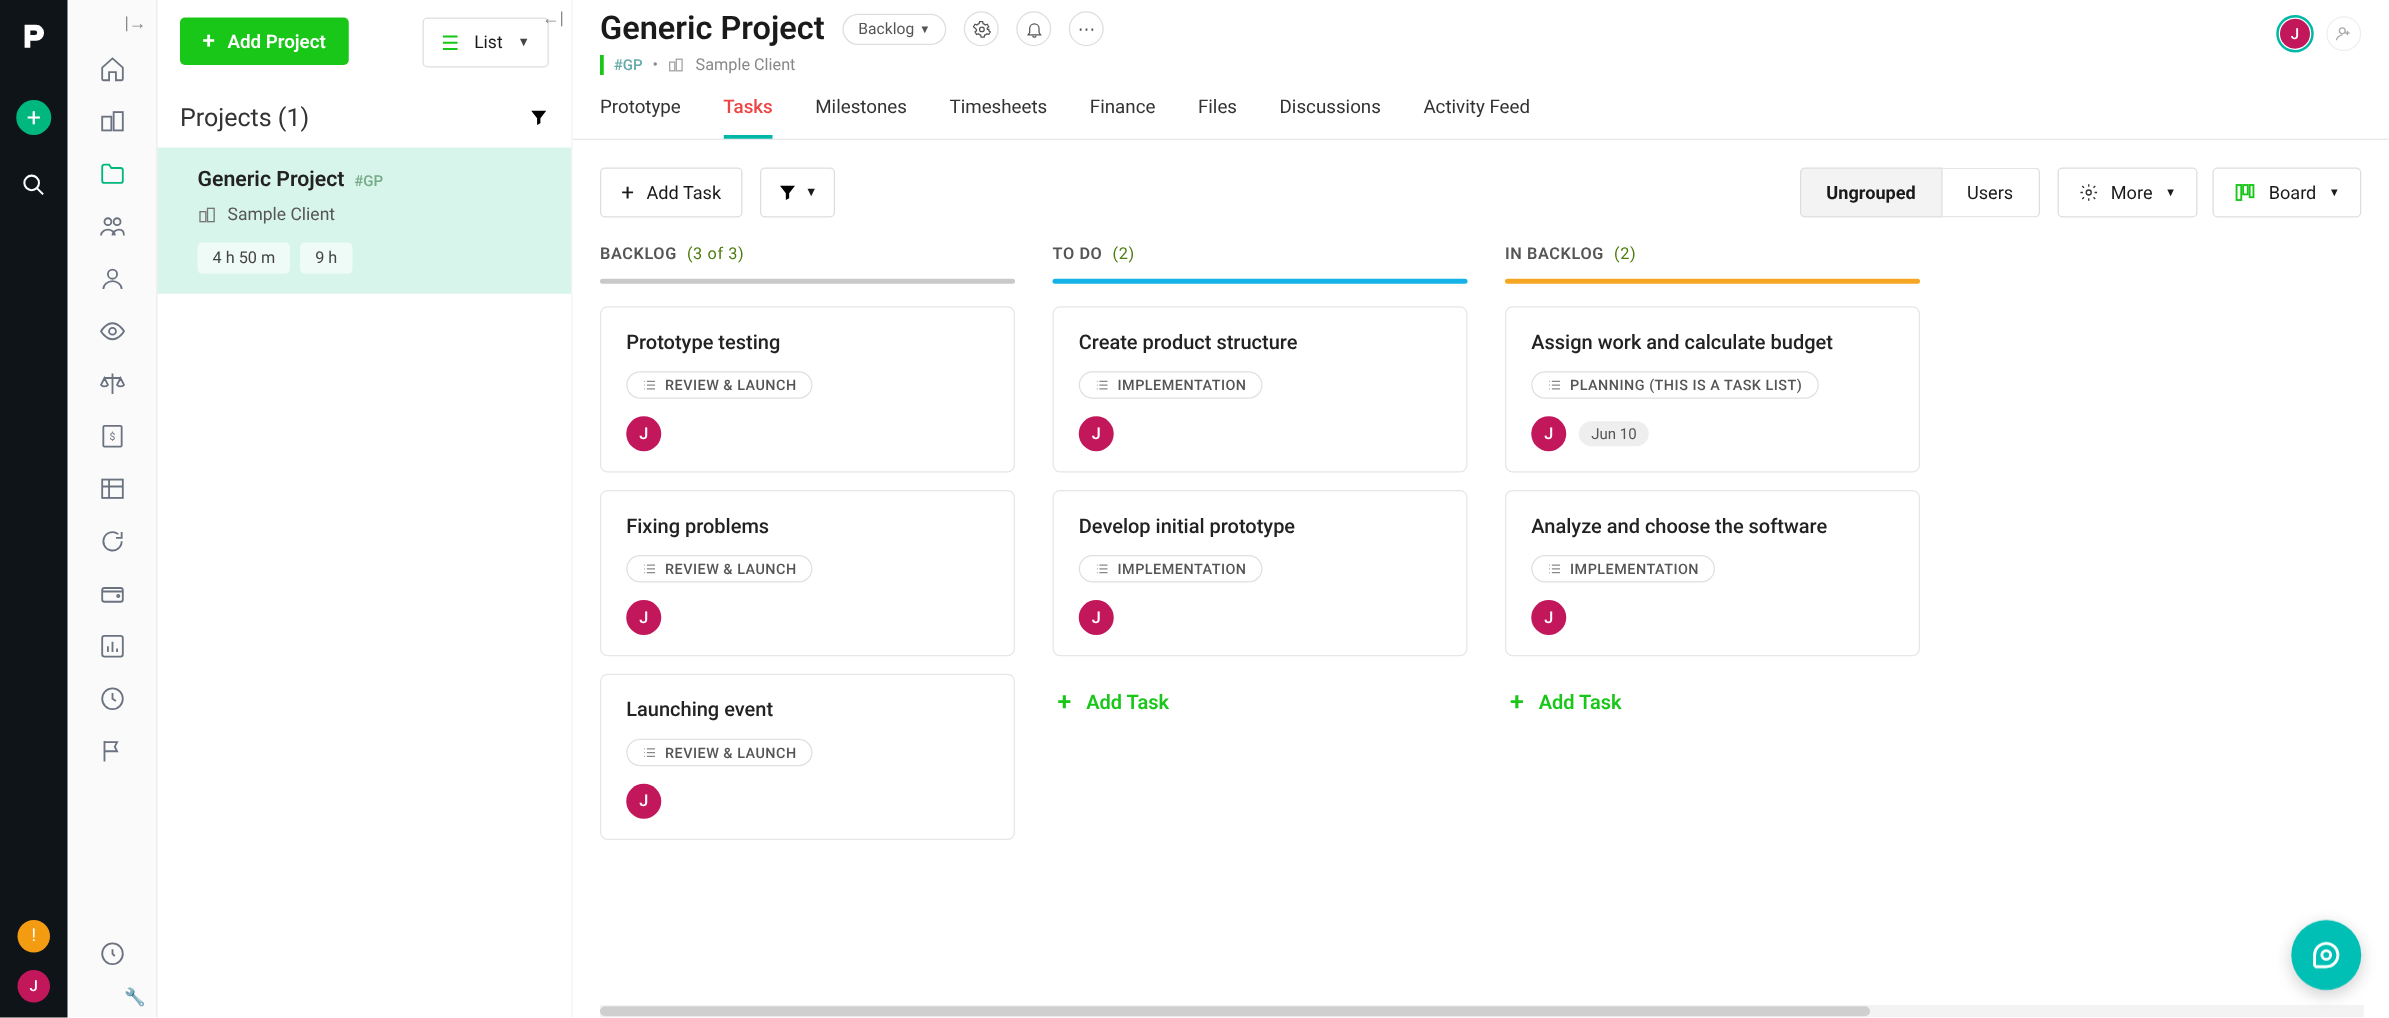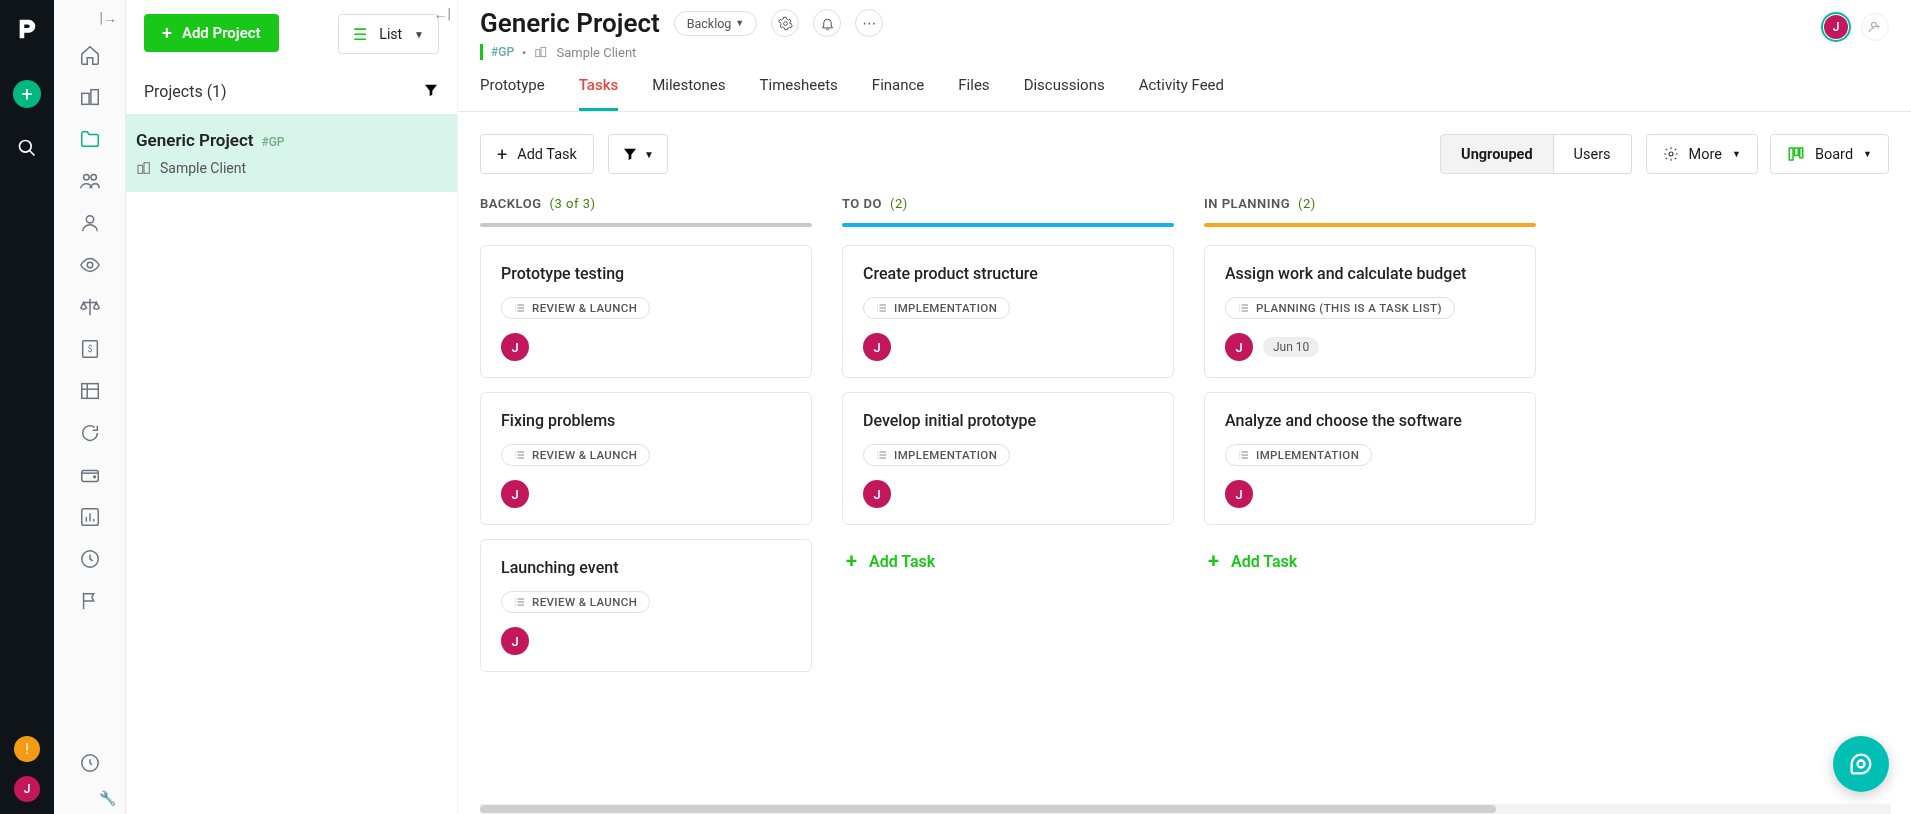--- a/index.html
+++ b/index.html
@@ -26,24 +26,24 @@
   .panel { width: 332px; border-right:1px solid rgba(0,0,0,0.05); display:flex; flex-direction:column; position:relative; }
   .panel .top { padding: 14px 18px 10px; display:flex; align-items:flex-start; justify-content:space-between; }
   .add-proj { background:#19c719; color:#fff; border:none; border-radius:4px; padding:10px 18px; font-size:15px; font-weight:600; display:flex; align-items:center; gap:10px; cursor:pointer; }
   .add-proj .plus { font-size:18px; line-height:1; }
   .list-btn { border:1px solid #ddd; border-radius:4px; height:40px; display:flex; align-items:center; gap:12px; padding:0 14px; cursor:pointer; font-size:14px; }
   .list-btn .bars { color:#19c719; font-size:16px; }
   .list-btn .caret { color:#444; font-size:10px; }
   
   .panel .collapse { position:absolute; top:6px; right:6px; color:#888; font-size:14px; cursor:pointer; }
   
-  .proj-count-row { display:flex; justify-content:space-between; align-items:flex-start; padding: 18px 18px 12px; font-size:16px; color:#333; }
+  .proj-count-row { display:flex; justify-content:space-between; align-items:flex-end; padding: 18px 18px 12px; font-size:20px; color:#333; }
   .funnel-glyph { font-size:16px; color:#000; cursor:pointer; }
   
-  .proj-item { background:#d8f5ec; padding: 16px 10px; cursor:pointer; }
+  .proj-item { background:#d8f5ec; padding: 16px 32px; cursor:pointer; }
   .proj-item .name { font-size:17px; font-weight:600; color:#222; }
   .proj-item .code { font-size:12px; color:#7a8; margin-left:4px; font-weight:500;}
   .proj-client { display:flex; align-items:center; gap:8px; margin-top:10px; color:#555; font-size:14px;}
   .time-pills { display:flex; gap:8px; margin-top:14px; }
   .time-pills span { background:rgba(255,255,255,0.6); border-radius:4px; padding:5px 12px; font-size:13px; color:#444; }
   
   
   .main { flex:1; display:flex; flex-direction:column; overflow:hidden; }
   .hdr { padding: 8px 22px 0; display:flex; align-items:flex-start; justify-content:space-between; }
   .hdr-left { display:flex; flex-direction:column; gap:6px; }
@@ -246,20 +246,24 @@
     <div>
       <span class="name">Generic Project</span>
       <span class="code">#GP</span>
     </div>
     <div class="proj-client">
       <svg viewBox="0 0 24 24" width="16" height="16" stroke="#777" fill="none" stroke-width="1.6">
           <rect x="3" y="8" width="7" height="12"></rect>
           <rect x="12" y="4" width="8" height="16"></rect>
         </svg>
       <span>Sample Client</span>
+    </div>
+    <div class="time-pills">
+      <span>4 h 50 m</span>
+      <span>9 h</span>
     </div>
   </div>
 </div>
 
 <div class="main">
   <div class="hdr">
     <div class="hdr-left">
       <div class="title-row">
         <span class="proj-title">Generic Project</span>
         <span class="chip">
@@ -455,21 +459,21 @@
             </div>
         </div>
         <div class="add-task-row">
             <span class="plus">+</span>
             <span>Add Task</span>
           </div>
       </div>
 
       <div class="lane progress">
         <div class="lane-hdr">
-            <span>IN PLANNING</span>
+            <span>IN BACKLOG</span>
             <span class="cnt">(2)</span>
           </div>
         <div class="lane-line"></div>
 
         <div class="card">
           <div class="ct">Assign work and calculate budget</div>
           <span class="tag-pill">
               <svg width="12" height="12" viewBox="0 0 24 24" stroke="#888" fill="none" stroke-width="2">
                 <line x1="7" y1="6" x2="20" y2="6"></line>
                 <line x1="7" y1="12" x2="20" y2="12"></line>

